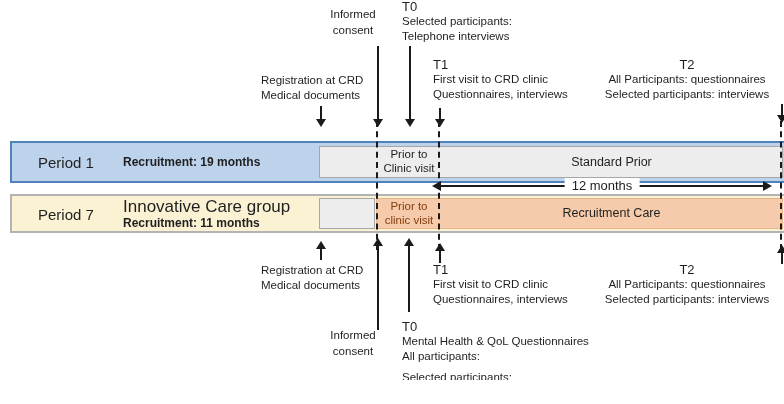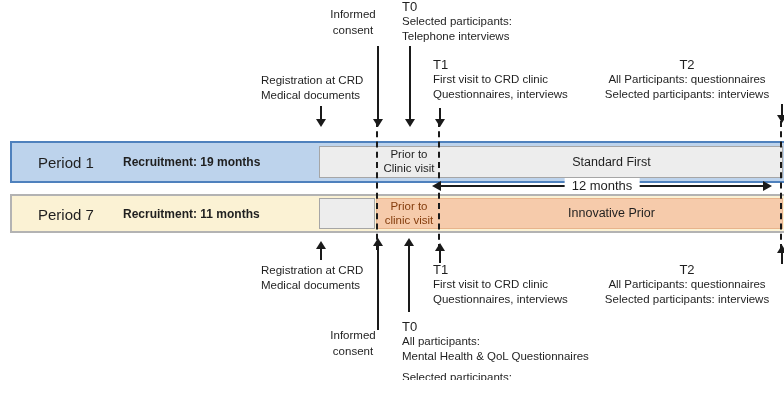--- a/index.html
+++ b/index.html
@@ -107,42 +107,43 @@
   <div class="band band1">
     <div class="period-label">Period 1</div>
     <div class="group-block">
       <div class="group-sub">Recruitment: 19 months</div>
     </div>
     <div class="innerbox" style="left:307px;top:3px;width:464px;height:32px;"></div>
     <div class="prior" style="left:365px;top:4px;">
       <div>Prior to</div>
       <div>Clinic visit</div>
     </div>
-    <div class="careline" style="left:429px;top:11px;">Standard First</div>
+    <div class="careline" style="left:429px;top:11px;">Standard Prior</div>
   </div>
 
   <div class="harrow">
     <div class="bar"></div>
     <div class="hl"></div>
     <div class="hr"></div>
     <div class="lbl">12 months</div>
   </div>
 
   <div class="band band2">
     <div class="period-label">Period 7</div>
     <div class="group-block">
+      <div class="group-title">Innovative Care group</div>
       <div class="group-sub">Recruitment: 11 months</div>
     </div>
     <div class="innerbox" style="left:307px;top:2px;width:56px;height:31px;"></div>
     <div class="carebox" style="left:364px;top:2px;width:407px;height:31px;"></div>
     <div class="prior prior2c" style="left:365px;top:3px;">
       <div>Prior to</div>
       <div>clinic visit</div>
     </div>
-    <div class="careline" style="left:429px;top:9px;">Innovative Prior</div>
+    <div class="careline" style="left:429px;top:9px;">Recruitment Care</div>
   </div>
 
   <div>
     <div class="head-up" style="left:308px;top:241px;"></div>
     <div class="vline" style="left:312px;top:248px;height:12px;"></div>
   </div>
   <div>
     <div class="head-up" style="left:365px;top:238px;"></div>
     <div class="vline" style="left:369px;top:245px;height:85px;"></div>
   </div>
@@ -176,19 +177,19 @@
   </div>
 
   <div class="txt right" style="left:579px;top:263px;width:200px;">
     <div class="tlabel">T2</div>
     <div class="sub">All Participants: questionnaires</div>
     <div class="sub">Selected participants: interviews</div>
   </div>
 
   <div class="txt" style="left:394px;top:319px;">
     <div class="tlabel" style="line-height:15px;">T0</div>
+    <div class="sub">Mental Health &amp; QoL Questionnaires</div>
     <div class="sub">All participants:</div>
-    <div class="sub">Mental Health &amp; QoL Questionnaires</div>
     <div class="sub gap-top">Selected participants:</div>
     <div class="sub">Telephone interviews</div>
   </div>
 
 </div>
 
 </body></html>

